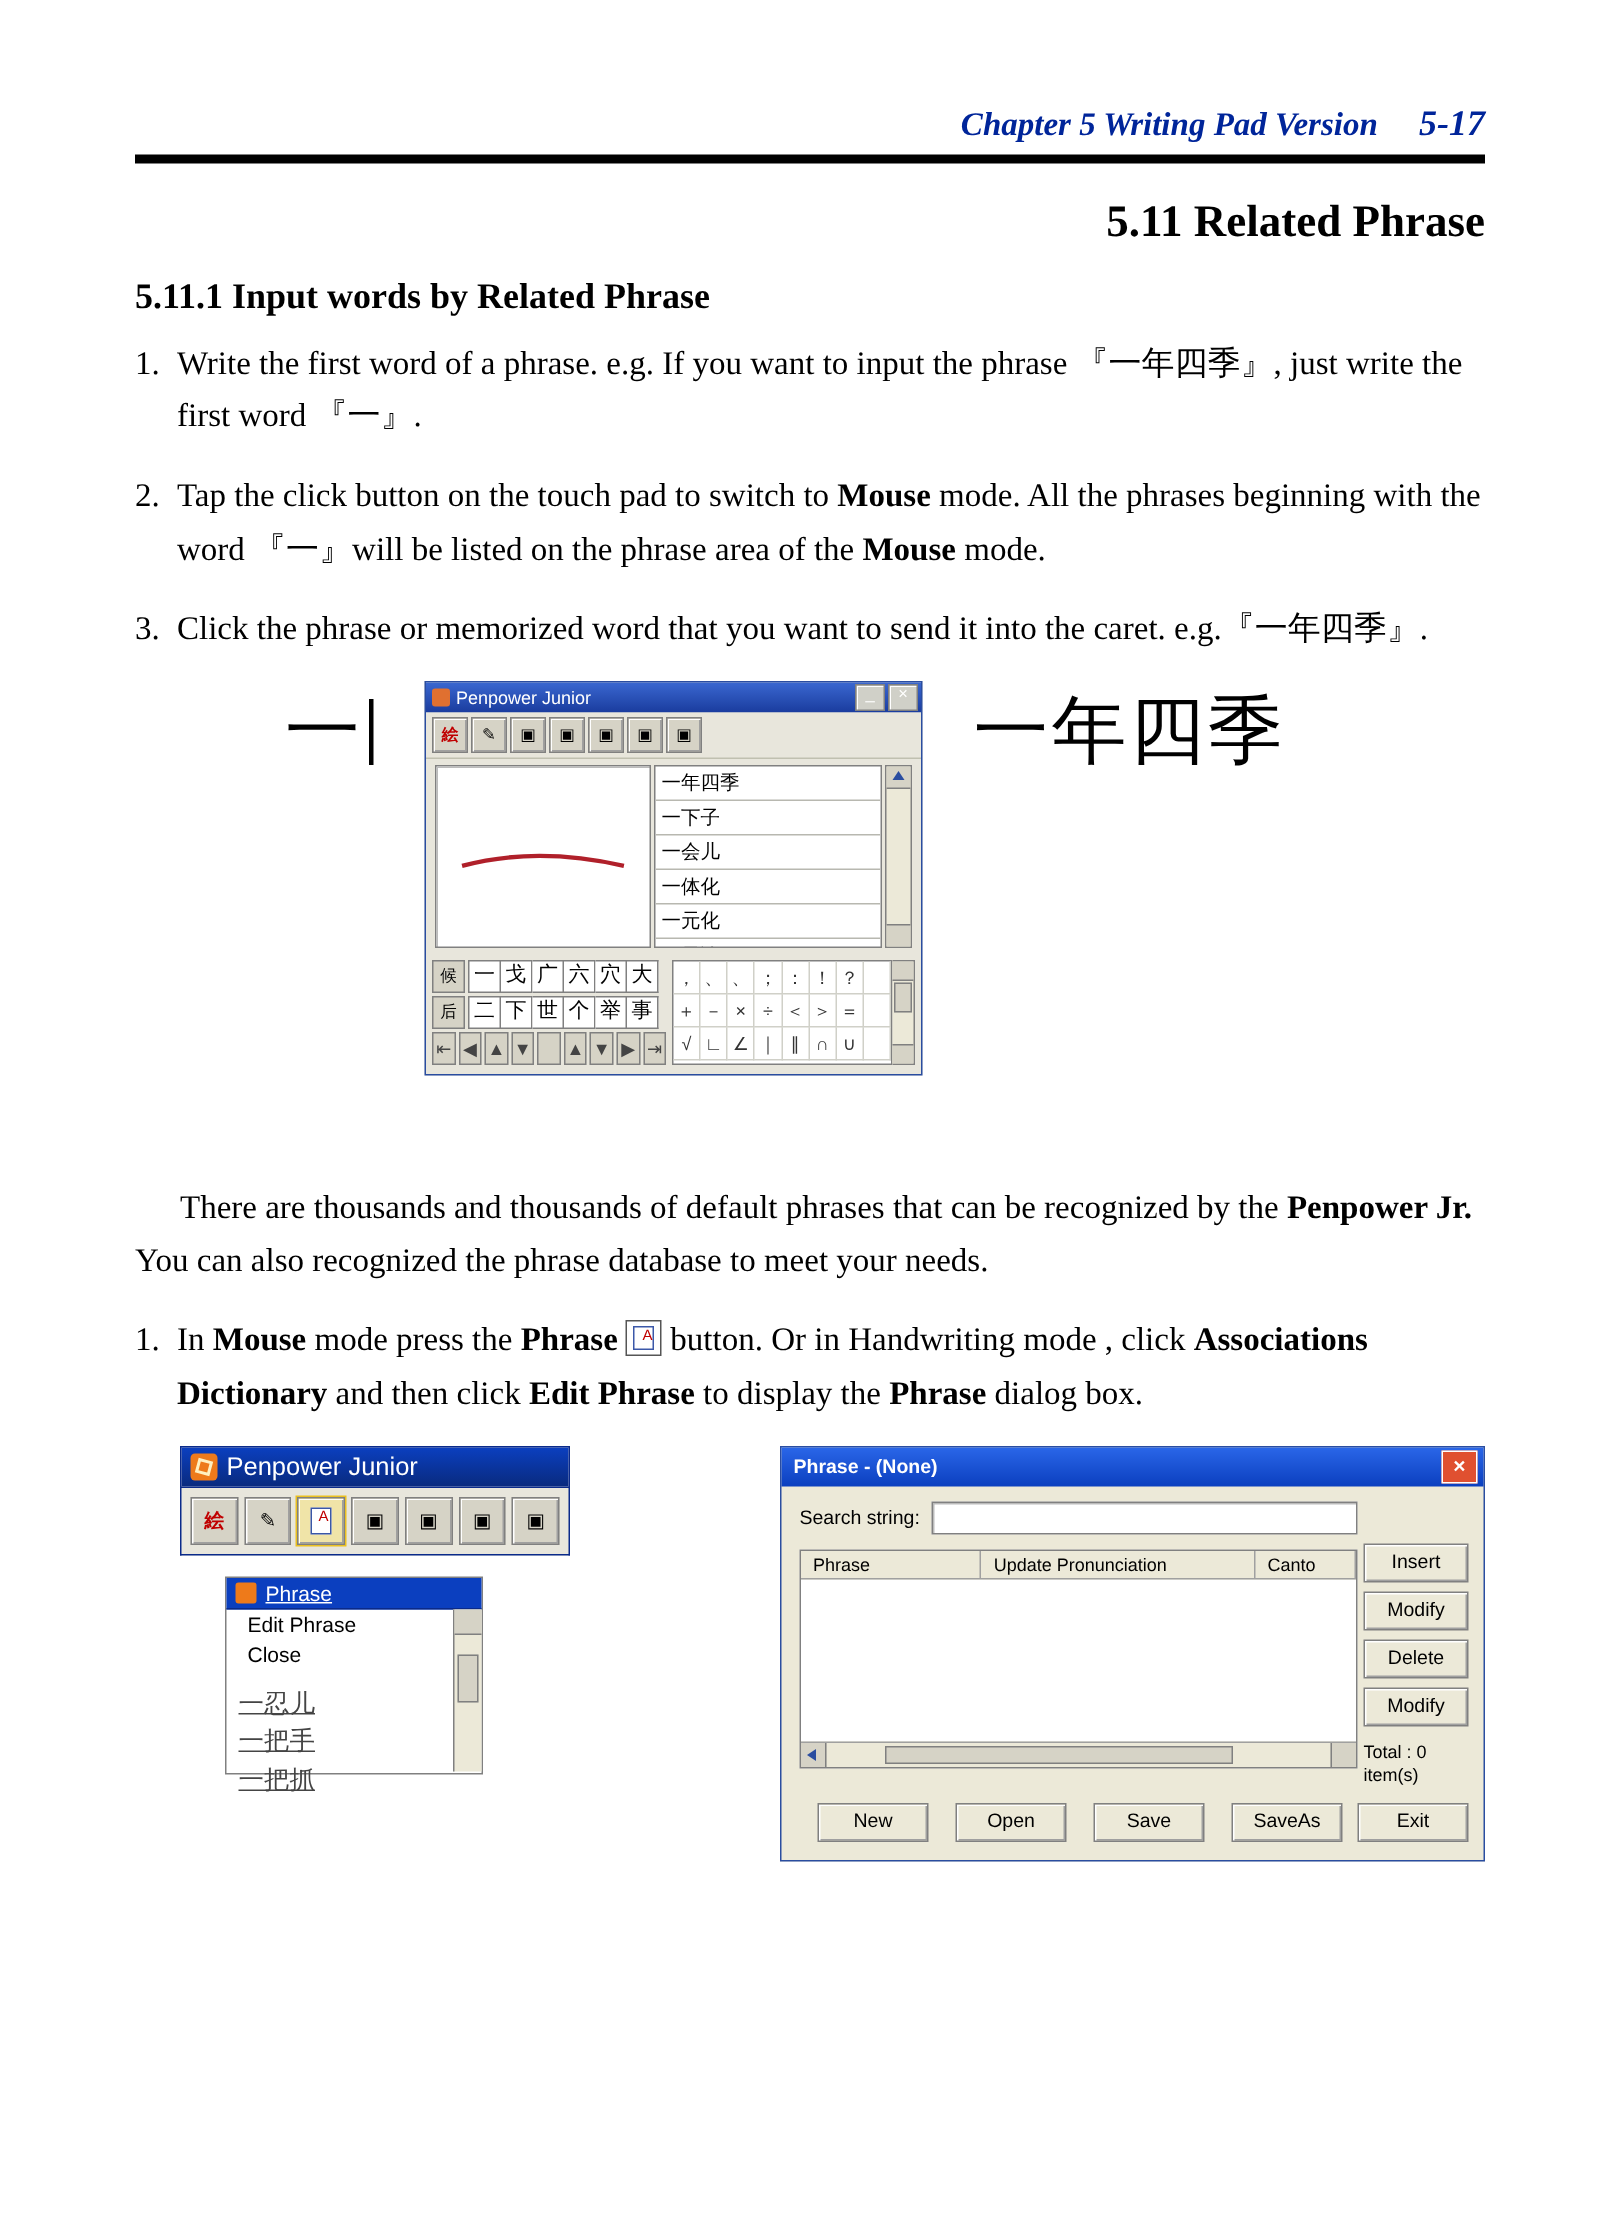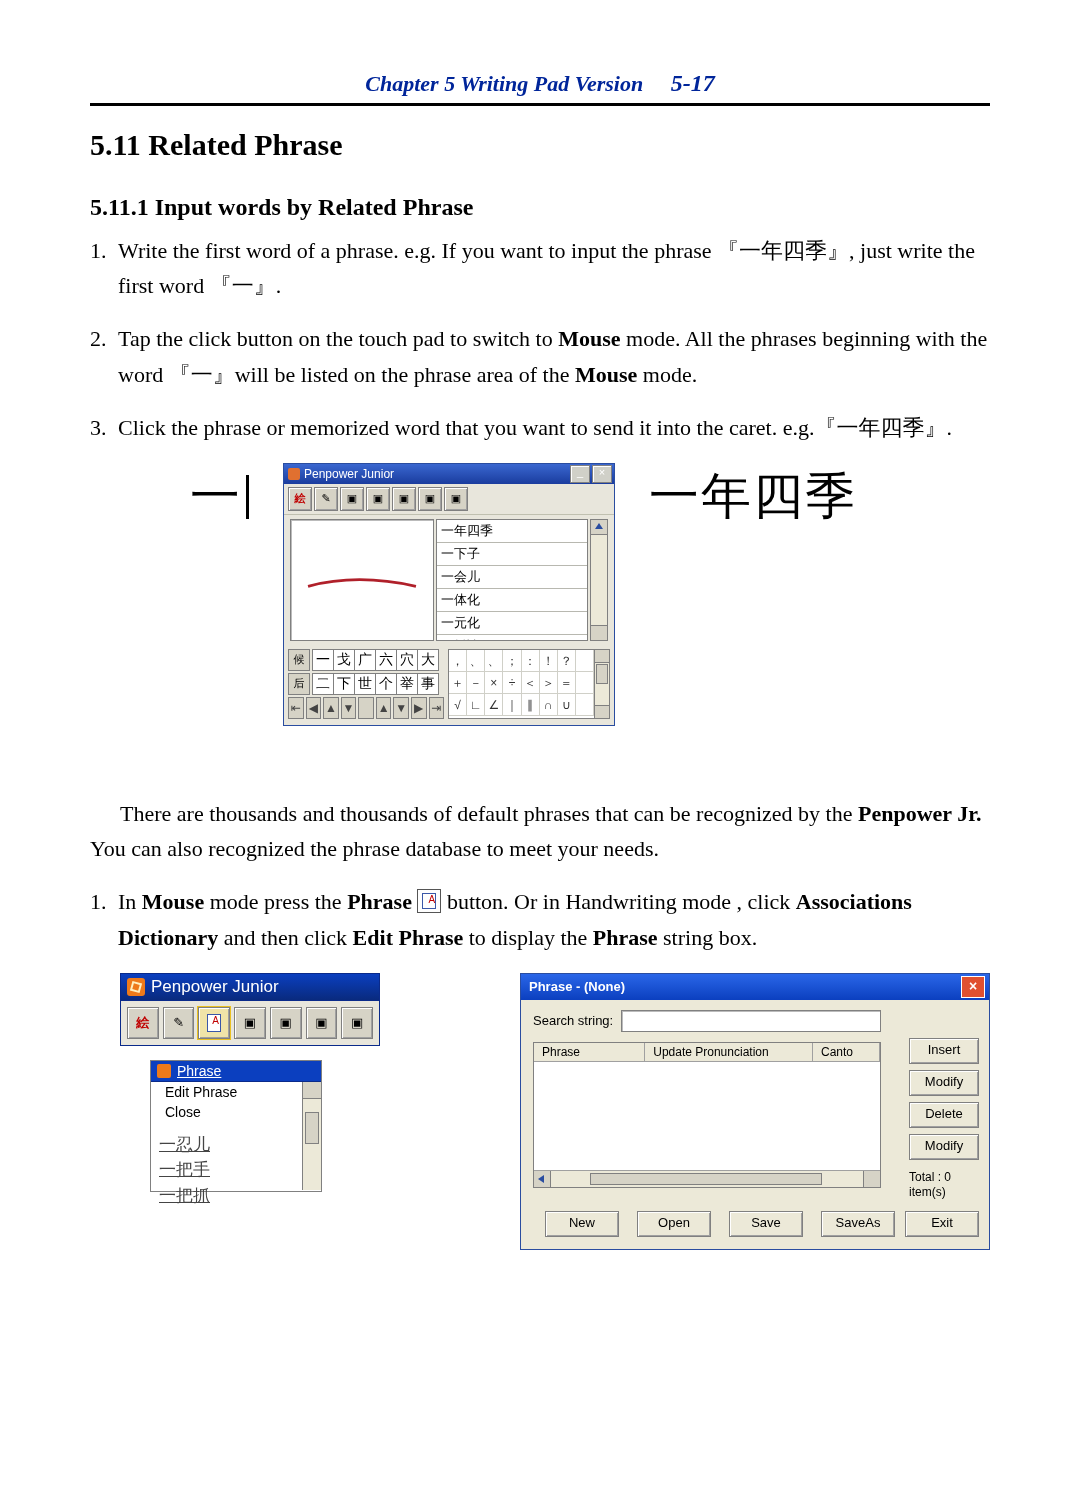--- a/index.html
+++ b/index.html
@@ -9,42 +9,43 @@
     background: #fff;
     font-family: "Times New Roman", Times, serif;
     color: #000;
   }
   .page {
     box-sizing: border-box;
     width: 1080px;
     padding: 70px 90px 60px 90px;
   }
   .running-head {
-    text-align: center;
-    border-bottom: 3px solid #000000;
+    text-align: right;
+    border-bottom: 6px solid #000000;
     padding-bottom: 6px;
     margin-bottom: 22px;
     font-size: 22px;
   }
   .running-head .chap {
     color: #00259a;
     font-style: italic;
     font-weight: bold;
   }
   .running-head .pnum {
     color: #00259a;
     font-style: italic;
     font-weight: bold;
     padding-left: 22px;
     font-size: 24px;
   }
   h2.sect {
     font-size: 30px;
     font-weight: bold;
-    margin: 0 0 32px 0;
+    margin: 0 0 20px 0;
+    text-align: right;
   }
   h3.subsect {
     font-size: 24px;
     font-weight: bold;
     margin: 14px 0 12px 0;
   }
   .body-text {
     font-size: 22px;
     line-height: 1.6;
   }
@@ -422,21 +423,21 @@
     border: 1px solid #fff;
     color: #fff;
     text-align: center;
     line-height: 18px;
     font-size: 14px;
     font-weight: bold;
   }
   .dlg-body {
     padding: 10px 10px 10px 12px;
     display: flex;
-    gap: 28px;
+    gap: 4px;
   }
   .dlg-left {
     flex: 1;
     display: flex;
     flex-direction: column;
   }
   .srch-row {
     display: flex; align-items: center; gap: 8px;
     margin-bottom: 10px;
   }
@@ -696,21 +697,21 @@
 
   <div class="body-text">
     <p class="indent">
       <span>There are thousands and thousands of default phrases that can be recognized by the </span><b>Pen­power Jr.</b><span> You can also recognized the phrase database to meet your needs.</span>
     </p>
     <p class="list-num">
       <span class="n">1.</span>
       <span class="t">
         <span>In </span><b>Mouse</b><span> mode press the </span><b>Phrase</b>
         <span class="inline-ic"></span>
-        <span> button. Or in Handwriting mode , click </span><b>Associa­tions Dictionary</b><span> and then click </span><b>Edit Phrase</b><span> to display the </span><b>Phrase</b><span> string box.</span>
+        <span> button. Or in Handwriting mode , click </span><b>Associa­tions Dictionary</b><span> and then click </span><b>Edit Phrase</b><span> to display the </span><b>Phrase</b><span> dialog box.</span>
       </span>
     </p>
   </div>
 
   <div class="figrow2">
 
     <div class="win-pj">
       <div class="pj-title">
         <span class="orange-ic"></span>
         <span>Penpower Junior</span>

